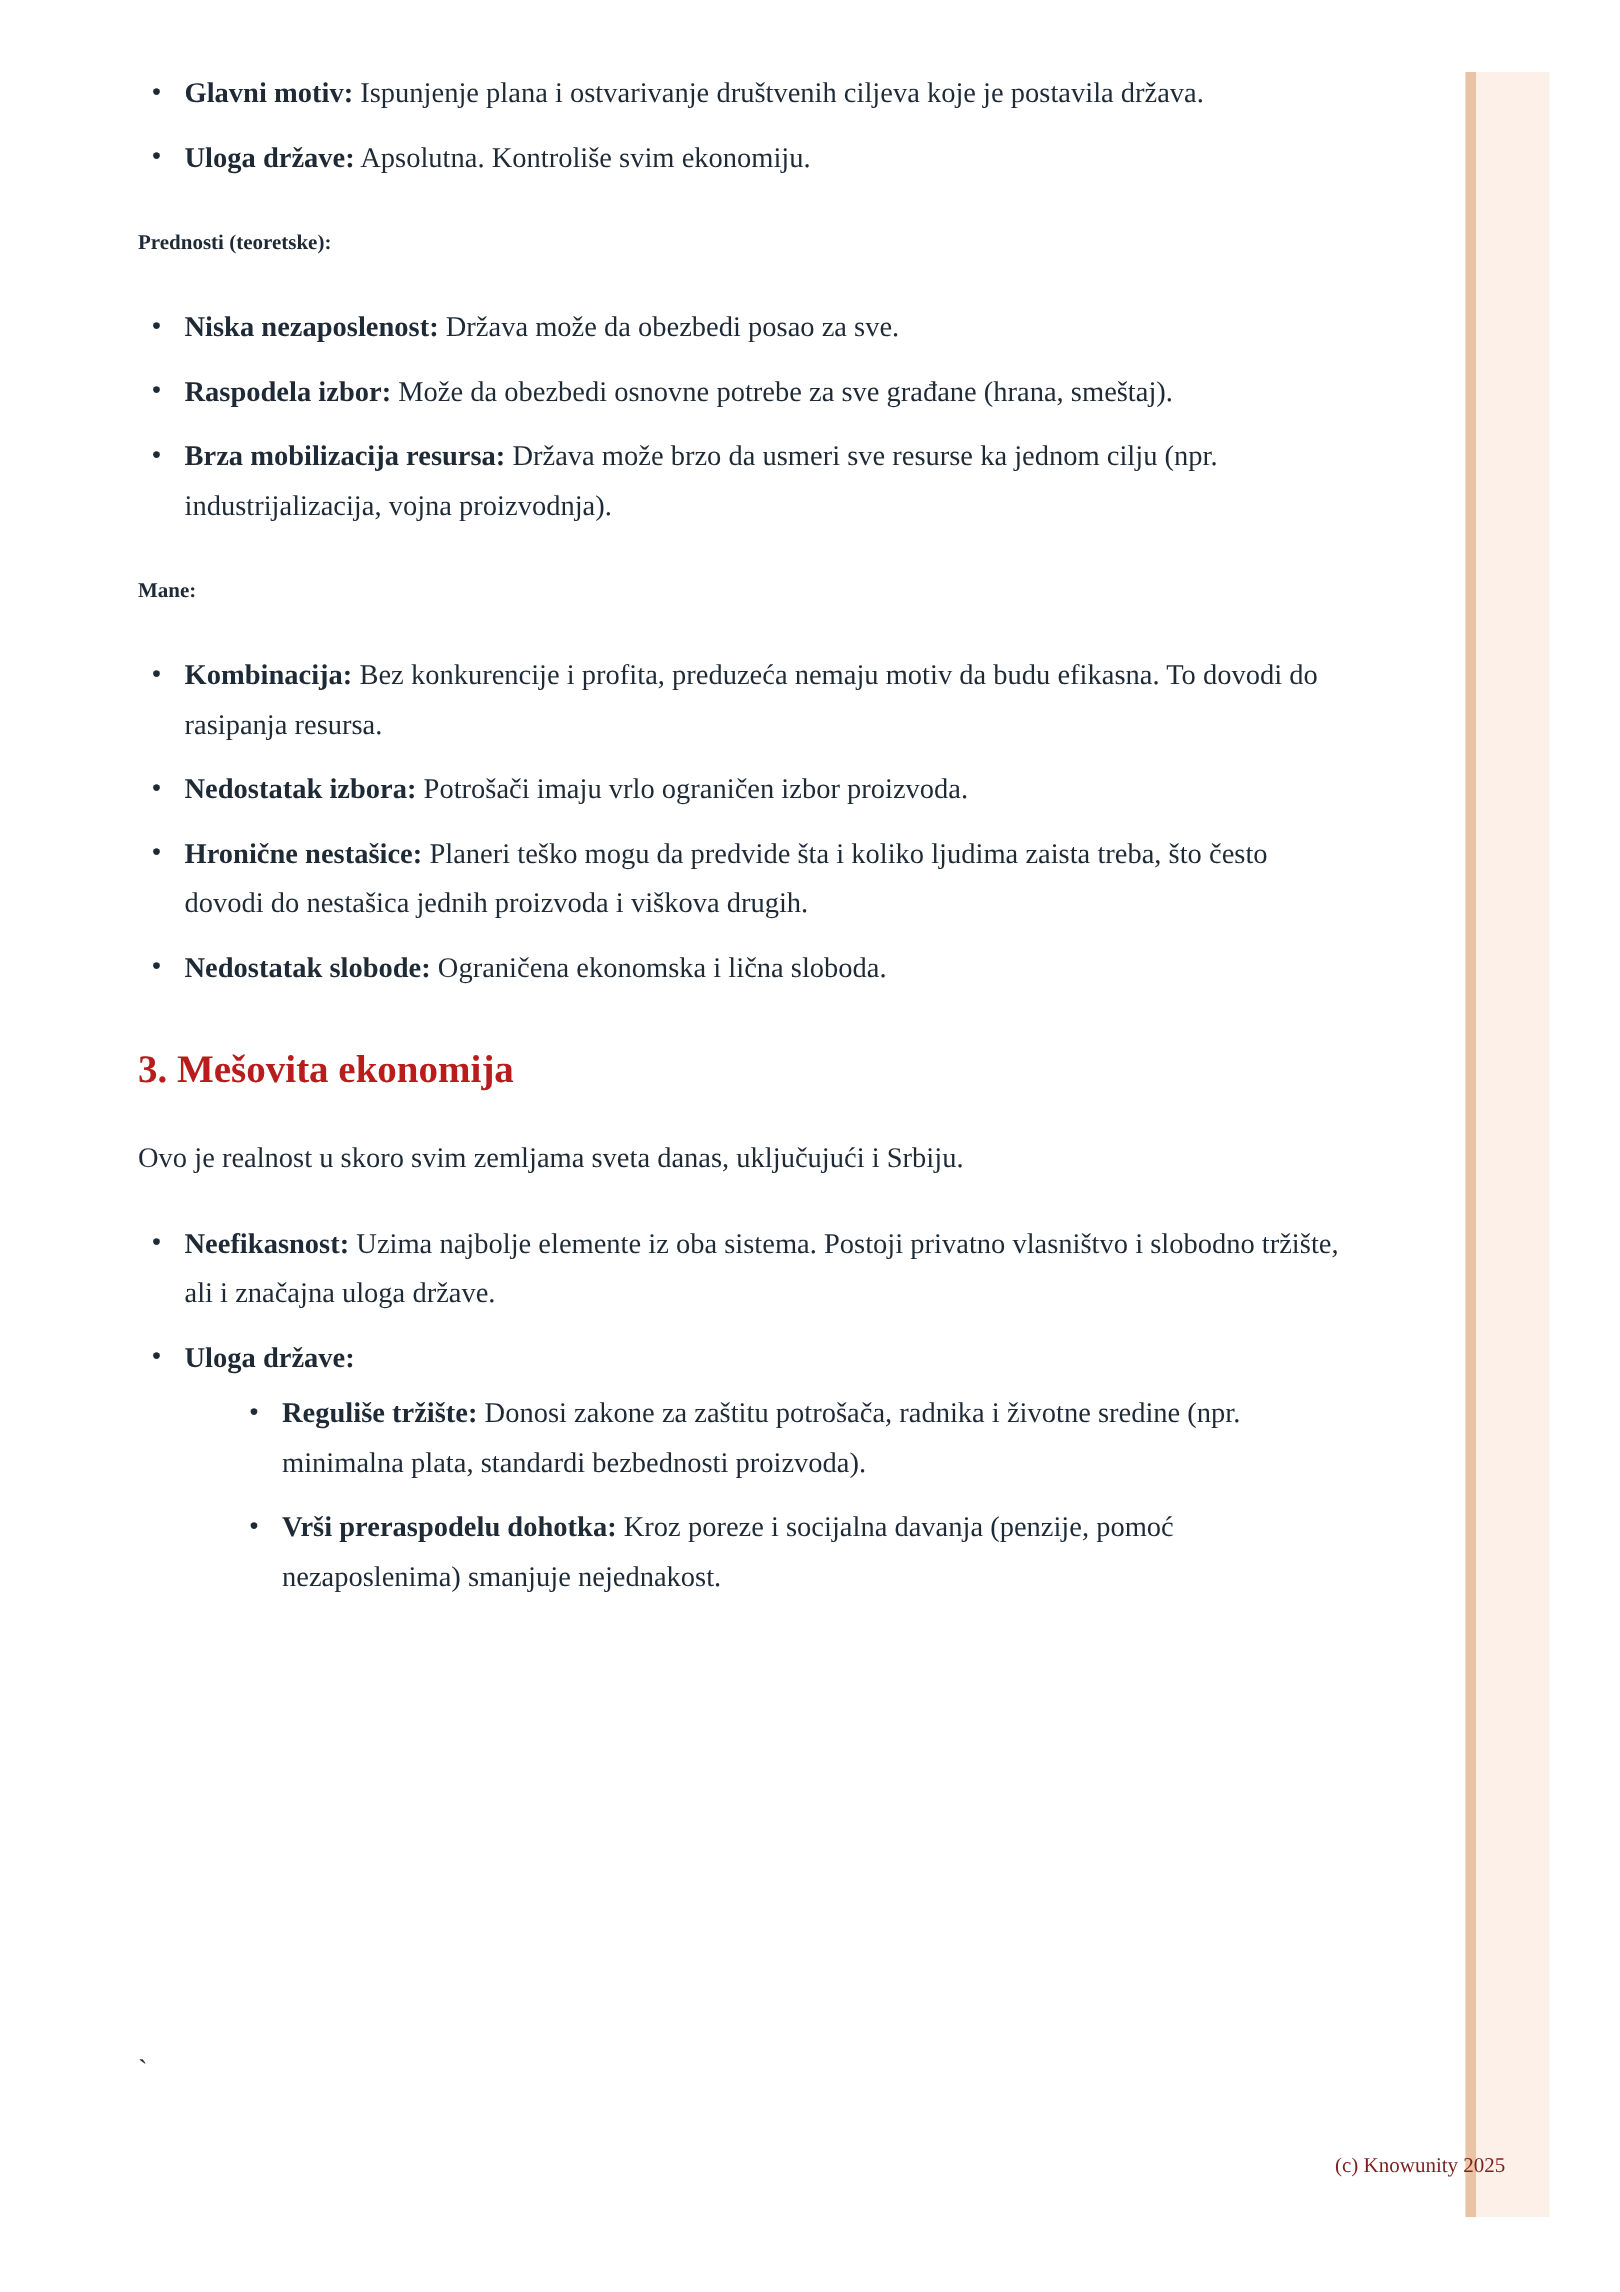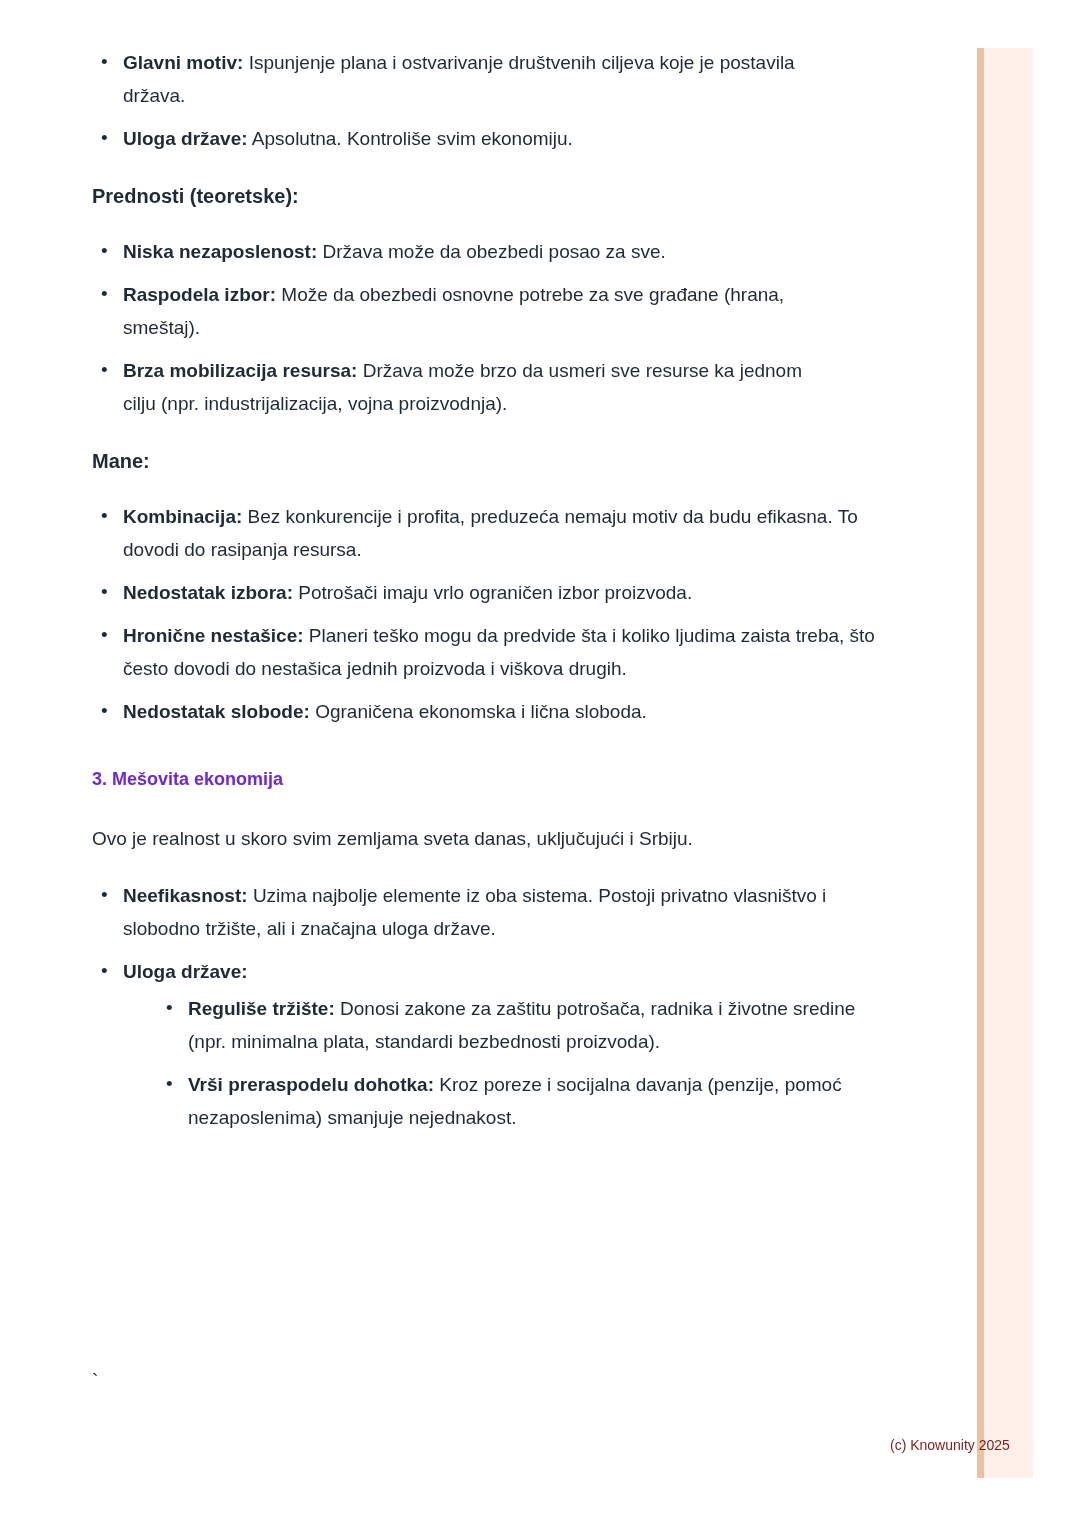--- a/index.html
+++ b/index.html
@@ -3,21 +3,21 @@
 <meta charset="utf-8">
 <style>
   * { margin:0; padding:0; box-sizing:border-box; }
   html, body { background:#ffffff; }
   .page {
     position:relative;
     width:1080px;
     height:1528px;
     background:#ffffff;
     overflow:hidden;
-    font-family:Liberation Sans, sans-serif;
+    font-family:Liberation Serif, serif;
     color:#1f2a37;
   }
   .stripe {
     position:absolute;
     left:977px;
     top:48px;
     width:56px;
     height:1430px;
     background:#fcf0e9;
     border-left:7px solid #eac2a4;
@@ -44,28 +44,28 @@
     left:9px;
     top:-1px;
   }
   .li.narrow { max-width:721px; }
   .li.mid { max-width:771px; }
   .lead { font-weight:700; }
   .sub { margin:4px 0 0 34px; list-style:none; }
   .sub .li { margin-bottom:10px; }
   .sub .li.narrow2 { max-width:731px; }
   .sub-heading {
-    font-size:20px;
+    font-size:14px;
     line-height:30px;
     font-weight:700;
     margin:26px 0 24px;
   }
   .section-title {
-    color:#6d28d9;
-    font-size:18px;
+    color:#b91c1c;
+    font-size:26px;
     line-height:34px;
     font-weight:700;
     margin:34px 0 26px;
   }
   .para { margin:0 0 24px; }
   .stray {
     position:absolute;
     left:0;
     top:1318px;
     font-size:19px;

